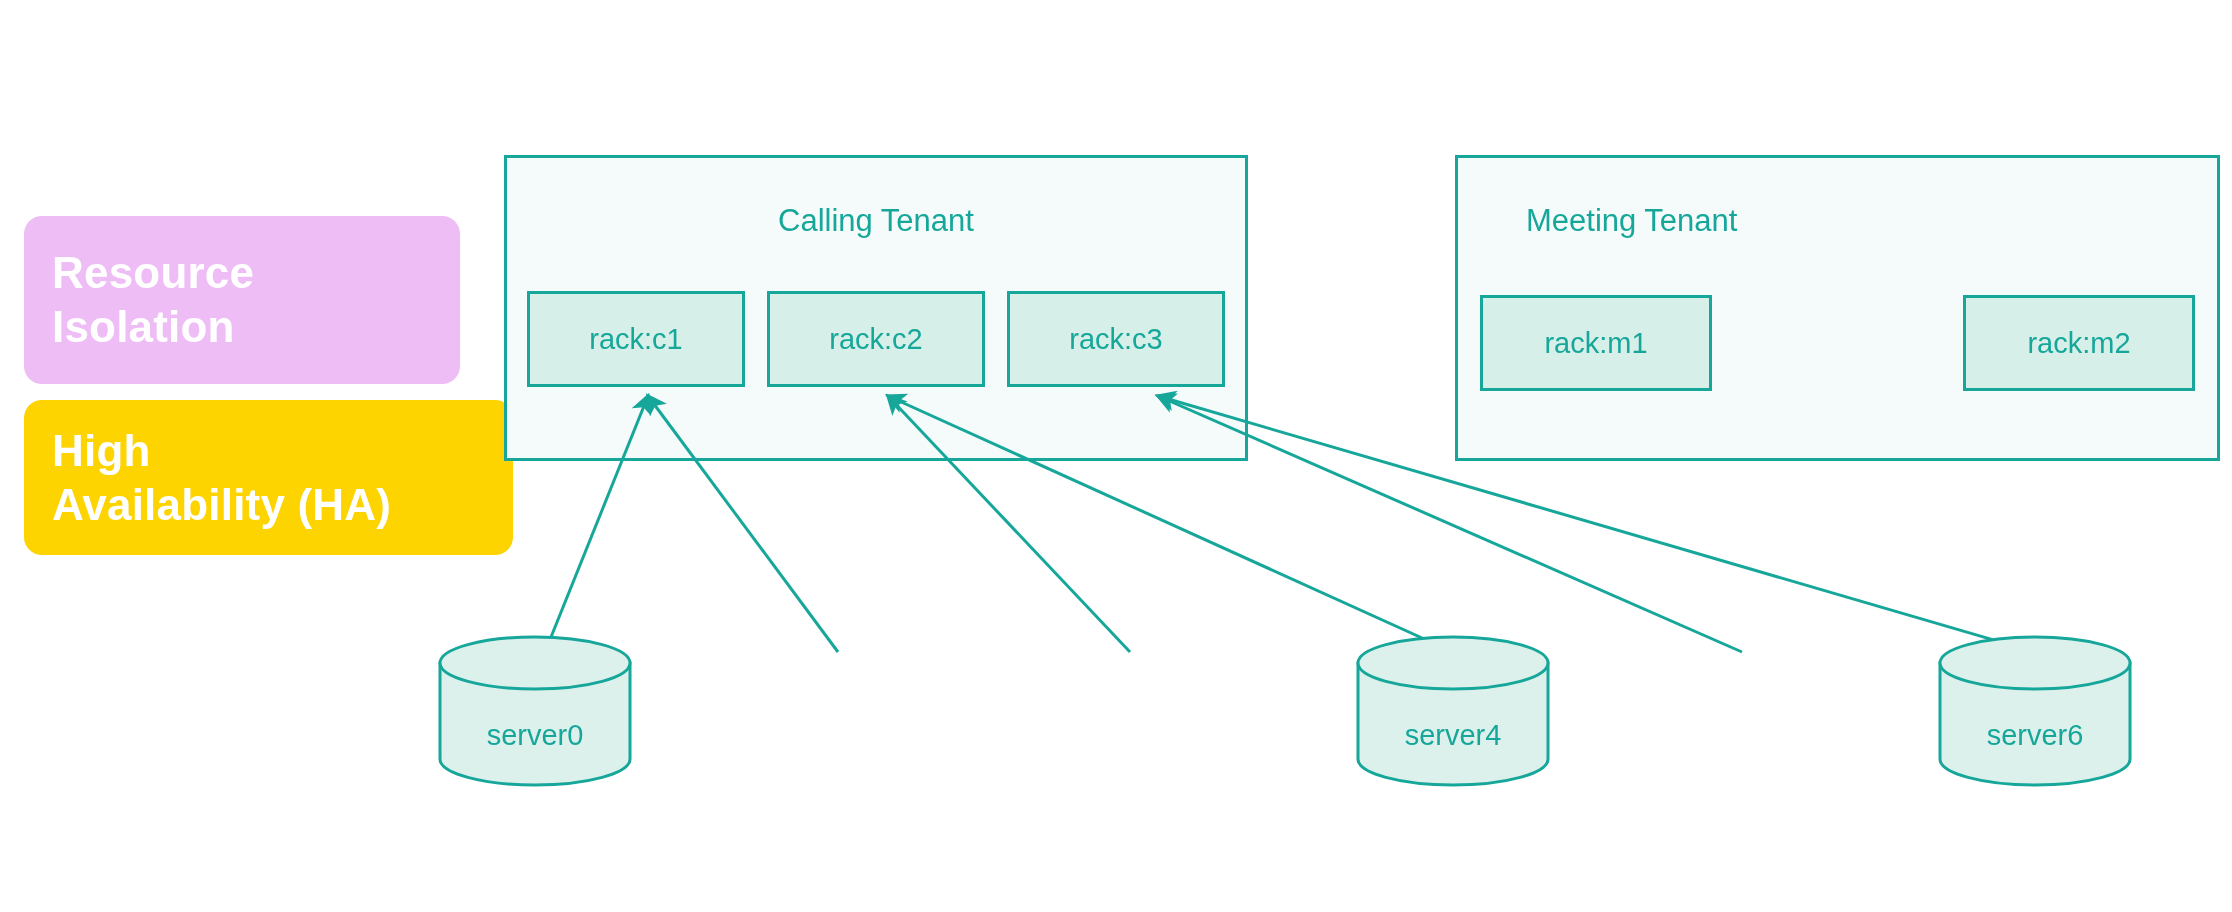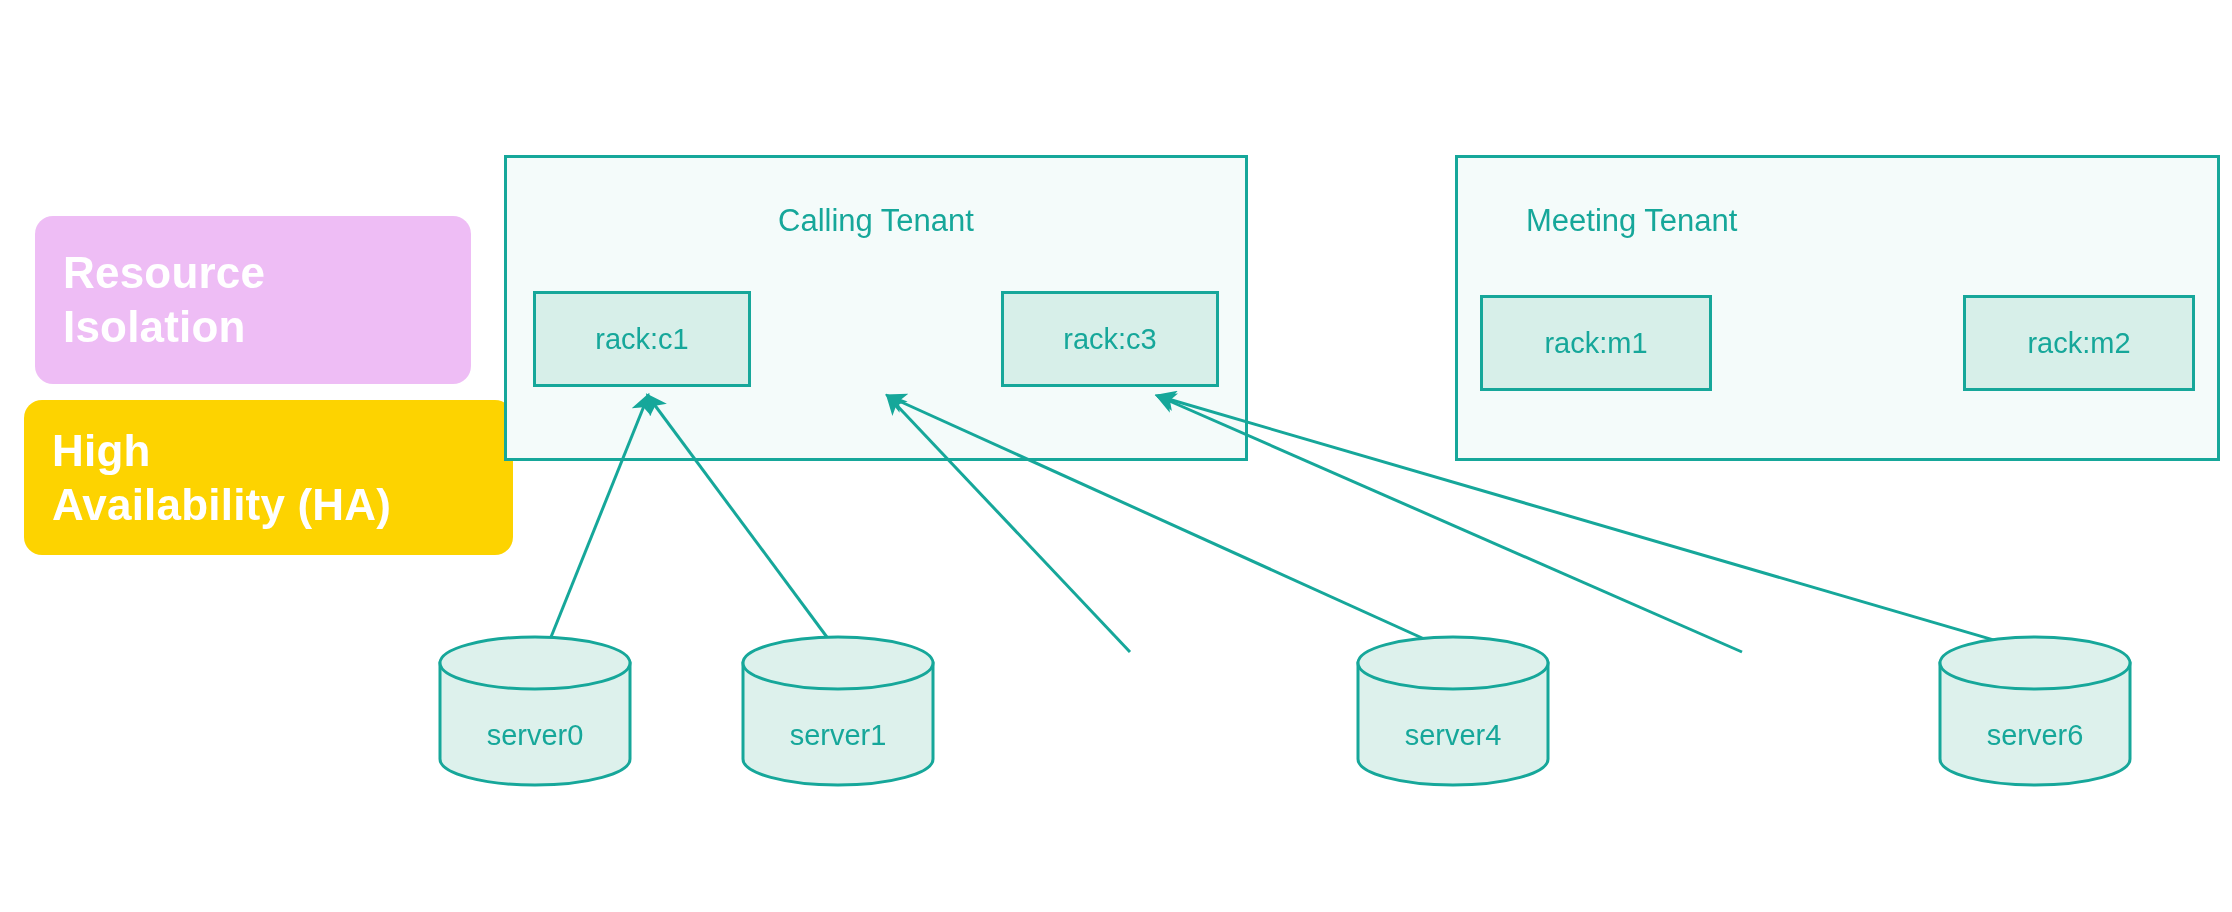--- a/index.html
+++ b/index.html
@@ -32,21 +32,20 @@
     line-height: 1.22;
     letter-spacing: 0.2px;
     white-space: pre-line;
   }
   #badge-resource-isolation {
     left: 24px;
     top: 216px;
     width: 436px;
     height: 168px;
     background: #eebdf5;
-    margin-left: 11px;
   }
   #badge-high-availability {
     left: 24px;
     top: 400px;
     width: 489px;
     height: 155px;
     background: #fdd300;
   }
   
   .tenant {
@@ -78,21 +77,21 @@
     padding-left: 68px;
     box-sizing: border-box;
   }
   .rack-row {
     position: absolute;
     left: 0;
     right: 0;
     top: 133px;
     display: flex;
     justify-content: space-between;
-    padding: 0 26px;
+    padding: 0 20px;
     box-sizing: border-box;
   }
   #tenant-meeting .rack-row { padding: 4px 22px; }
 
   .rack {
     box-sizing: border-box;
     width: 218px;
     height: 96px;
     background: #d7efe9;
     border: 3px solid #16a79a;
@@ -141,20 +140,21 @@
   <div class="badge" id="badge-resource-isolation">Resource
 Isolation</div>
 
   <div class="badge" id="badge-high-availability">High
 Availability (HA)</div>
 
   <div class="tenant" id="tenant-calling">
     <div class="tenant-title">Calling Tenant</div>
     <div class="rack-row">
       <div class="rack">rack:c1</div>
+      <div class="rack">rack:c2</div>
       <div class="rack">rack:c3</div>
     </div>
   </div>
 
   <div class="tenant" id="tenant-meeting">
     <div class="tenant-title">Meeting Tenant</div>
     <div class="rack-row">
       <div class="rack">rack:m1</div>
       <div class="rack">rack:m2</div>
     </div>
@@ -177,27 +177,20 @@
   </svg>
 
   <div class="server" id="srv-0" style="left: 437px; top: 635px;">
     <svg viewBox="0 0 196 152" xmlns="http://www.w3.org/2000/svg">
       <path d="M3,28 L3,124 A95,26 0 0 0 193,124 L193,28 Z" fill="#ddf1ec" stroke="#16a79a" stroke-width="3"></path>
       <ellipse cx="98" cy="28" rx="95" ry="26" fill="#ddf1ec" stroke="#16a79a" stroke-width="3"></ellipse>
     </svg>
     <div class="server-label">server0</div>
   </div>
 
-  <div class="server" id="srv-1" style="left: 740px; top: 635px;">
-    <svg viewBox="0 0 196 152" xmlns="http://www.w3.org/2000/svg">
-      <path d="M3,28 L3,124 A95,26 0 0 0 193,124 L193,28 Z" fill="#ddf1ec" stroke="#16a79a" stroke-width="3"></path>
-      <ellipse cx="98" cy="28" rx="95" ry="26" fill="#ddf1ec" stroke="#16a79a" stroke-width="3"></ellipse>
-    </svg>
-    <div class="server-label">server1</div>
-  </div>
 
 
   <div class="server" id="srv-3" style="left: 1355px; top: 635px;">
     <svg viewBox="0 0 196 152" xmlns="http://www.w3.org/2000/svg">
       <path d="M3,28 L3,124 A95,26 0 0 0 193,124 L193,28 Z" fill="#ddf1ec" stroke="#16a79a" stroke-width="3"></path>
       <ellipse cx="98" cy="28" rx="95" ry="26" fill="#ddf1ec" stroke="#16a79a" stroke-width="3"></ellipse>
     </svg>
     <div class="server-label">server4</div>
   </div>
 

